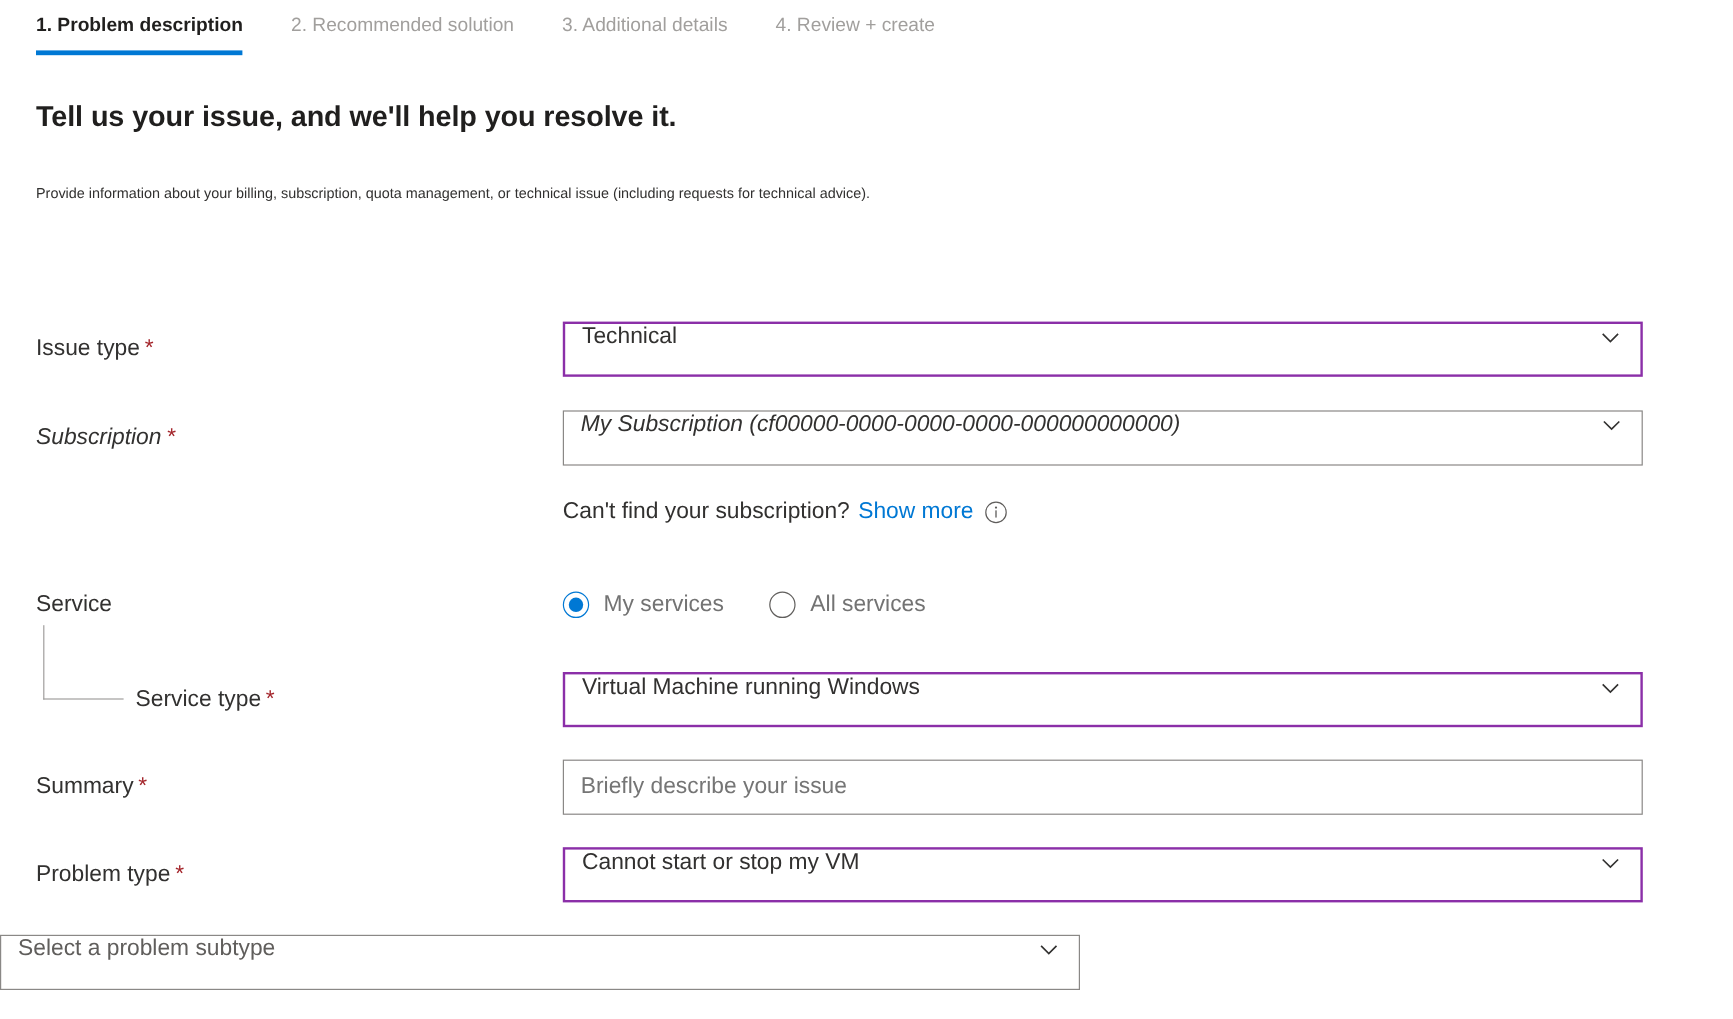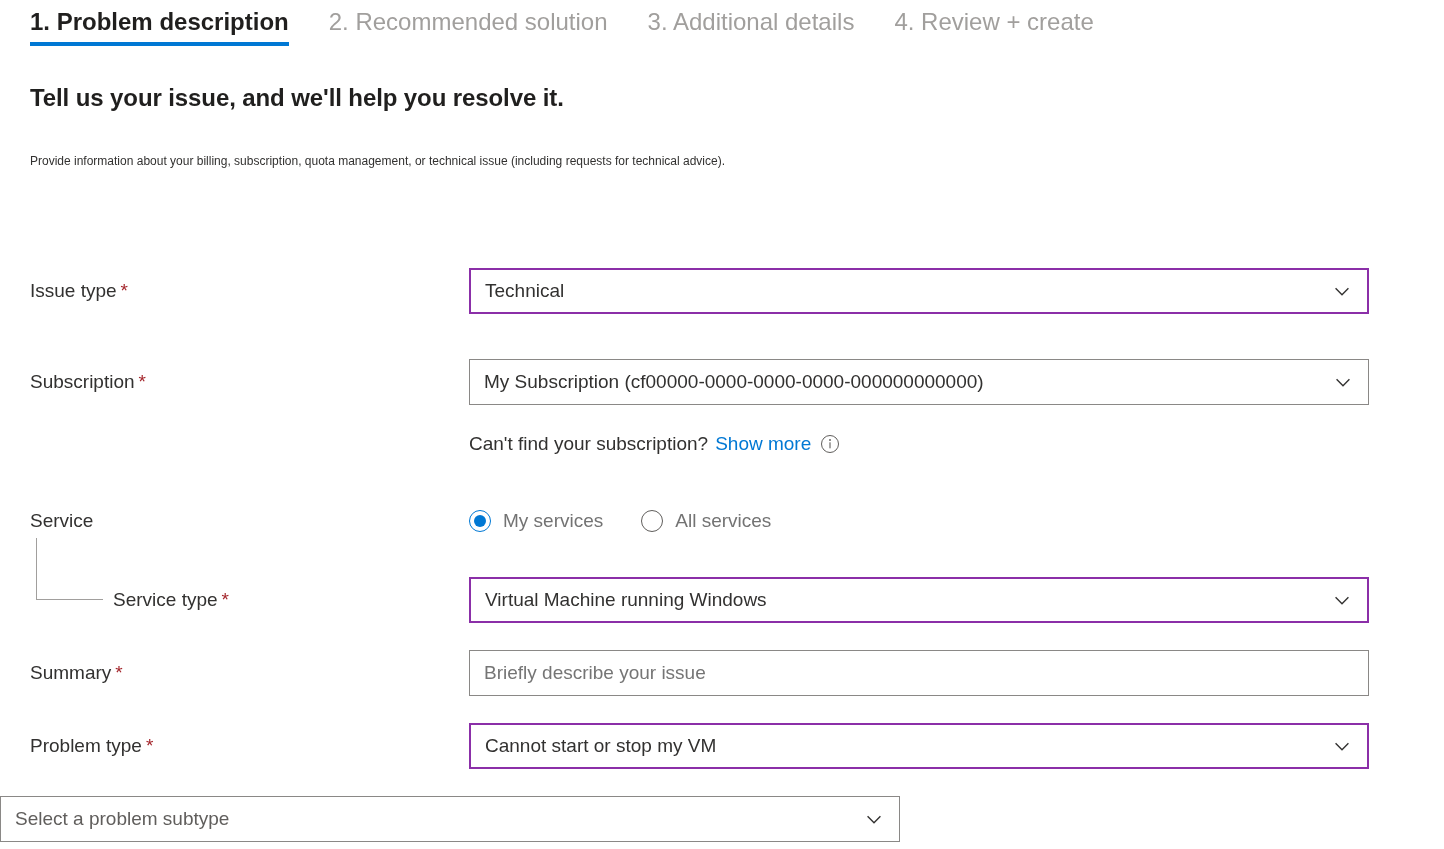--- a/index.html
+++ b/index.html
@@ -20,21 +20,21 @@
   .tabs {
     position: absolute;
     top: 0;
     left: 30px;
     height: 52px;
     display: flex;
     align-items: flex-start;
   }
   .tab {
     position: relative;
-    font-size: 24px;
+    font-size: 16px;
     line-height: 44px;
     height: 44px;
     white-space: nowrap;
     cursor: pointer;
     color: #a19f9d;
     font-weight: 400;
     padding: 0;
     margin-right: 40px;
   }
   .tab.active {
@@ -106,21 +106,21 @@
     width: 900px;
     position: relative;
   }
   .field {
     position: relative;
     box-sizing: border-box;
     height: 46px;
     border: 1px solid #8a8886;
     background: #ffffff;
     display: flex;
-    align-items: center;
+    align-items: flex-start;
     padding: 0 14px;
     font-size: 19px;
     color: #323130;
     cursor: pointer;
     width: 900px;
   }
   .field.focusborder {
     border: 2px solid #8a2be2;
     border-color: #8b2fa8;
     width: 900px;
@@ -245,21 +245,21 @@
     <div class="control">
       <div class="field focusborder">
         <span class="value">Technical</span>
         <svg class="chev" viewBox="0 0 24 24">
           <path d="M5 9l7 7 7-7" fill="none" stroke="#323130" stroke-width="1.5"></path>
         </svg>
       </div>
     </div>
   </div>
 
-  <div class="row" style="height:46px; margin-top:45px;">
+  <div class="row" style="height:46px; margin-top:28px;font-style:italic;">
     <div class="label">
       <span>Subscription</span><span class="req">*</span>
     </div>
     <div class="control">
       <div class="field">
         <span class="value">My Subscription (cf00000-0000-0000-0000-000000000000)</span>
         <svg class="chev" viewBox="0 0 24 24">
           <path d="M5 9l7 7 7-7" fill="none" stroke="#323130" stroke-width="1.5"></path>
         </svg>
       </div>

